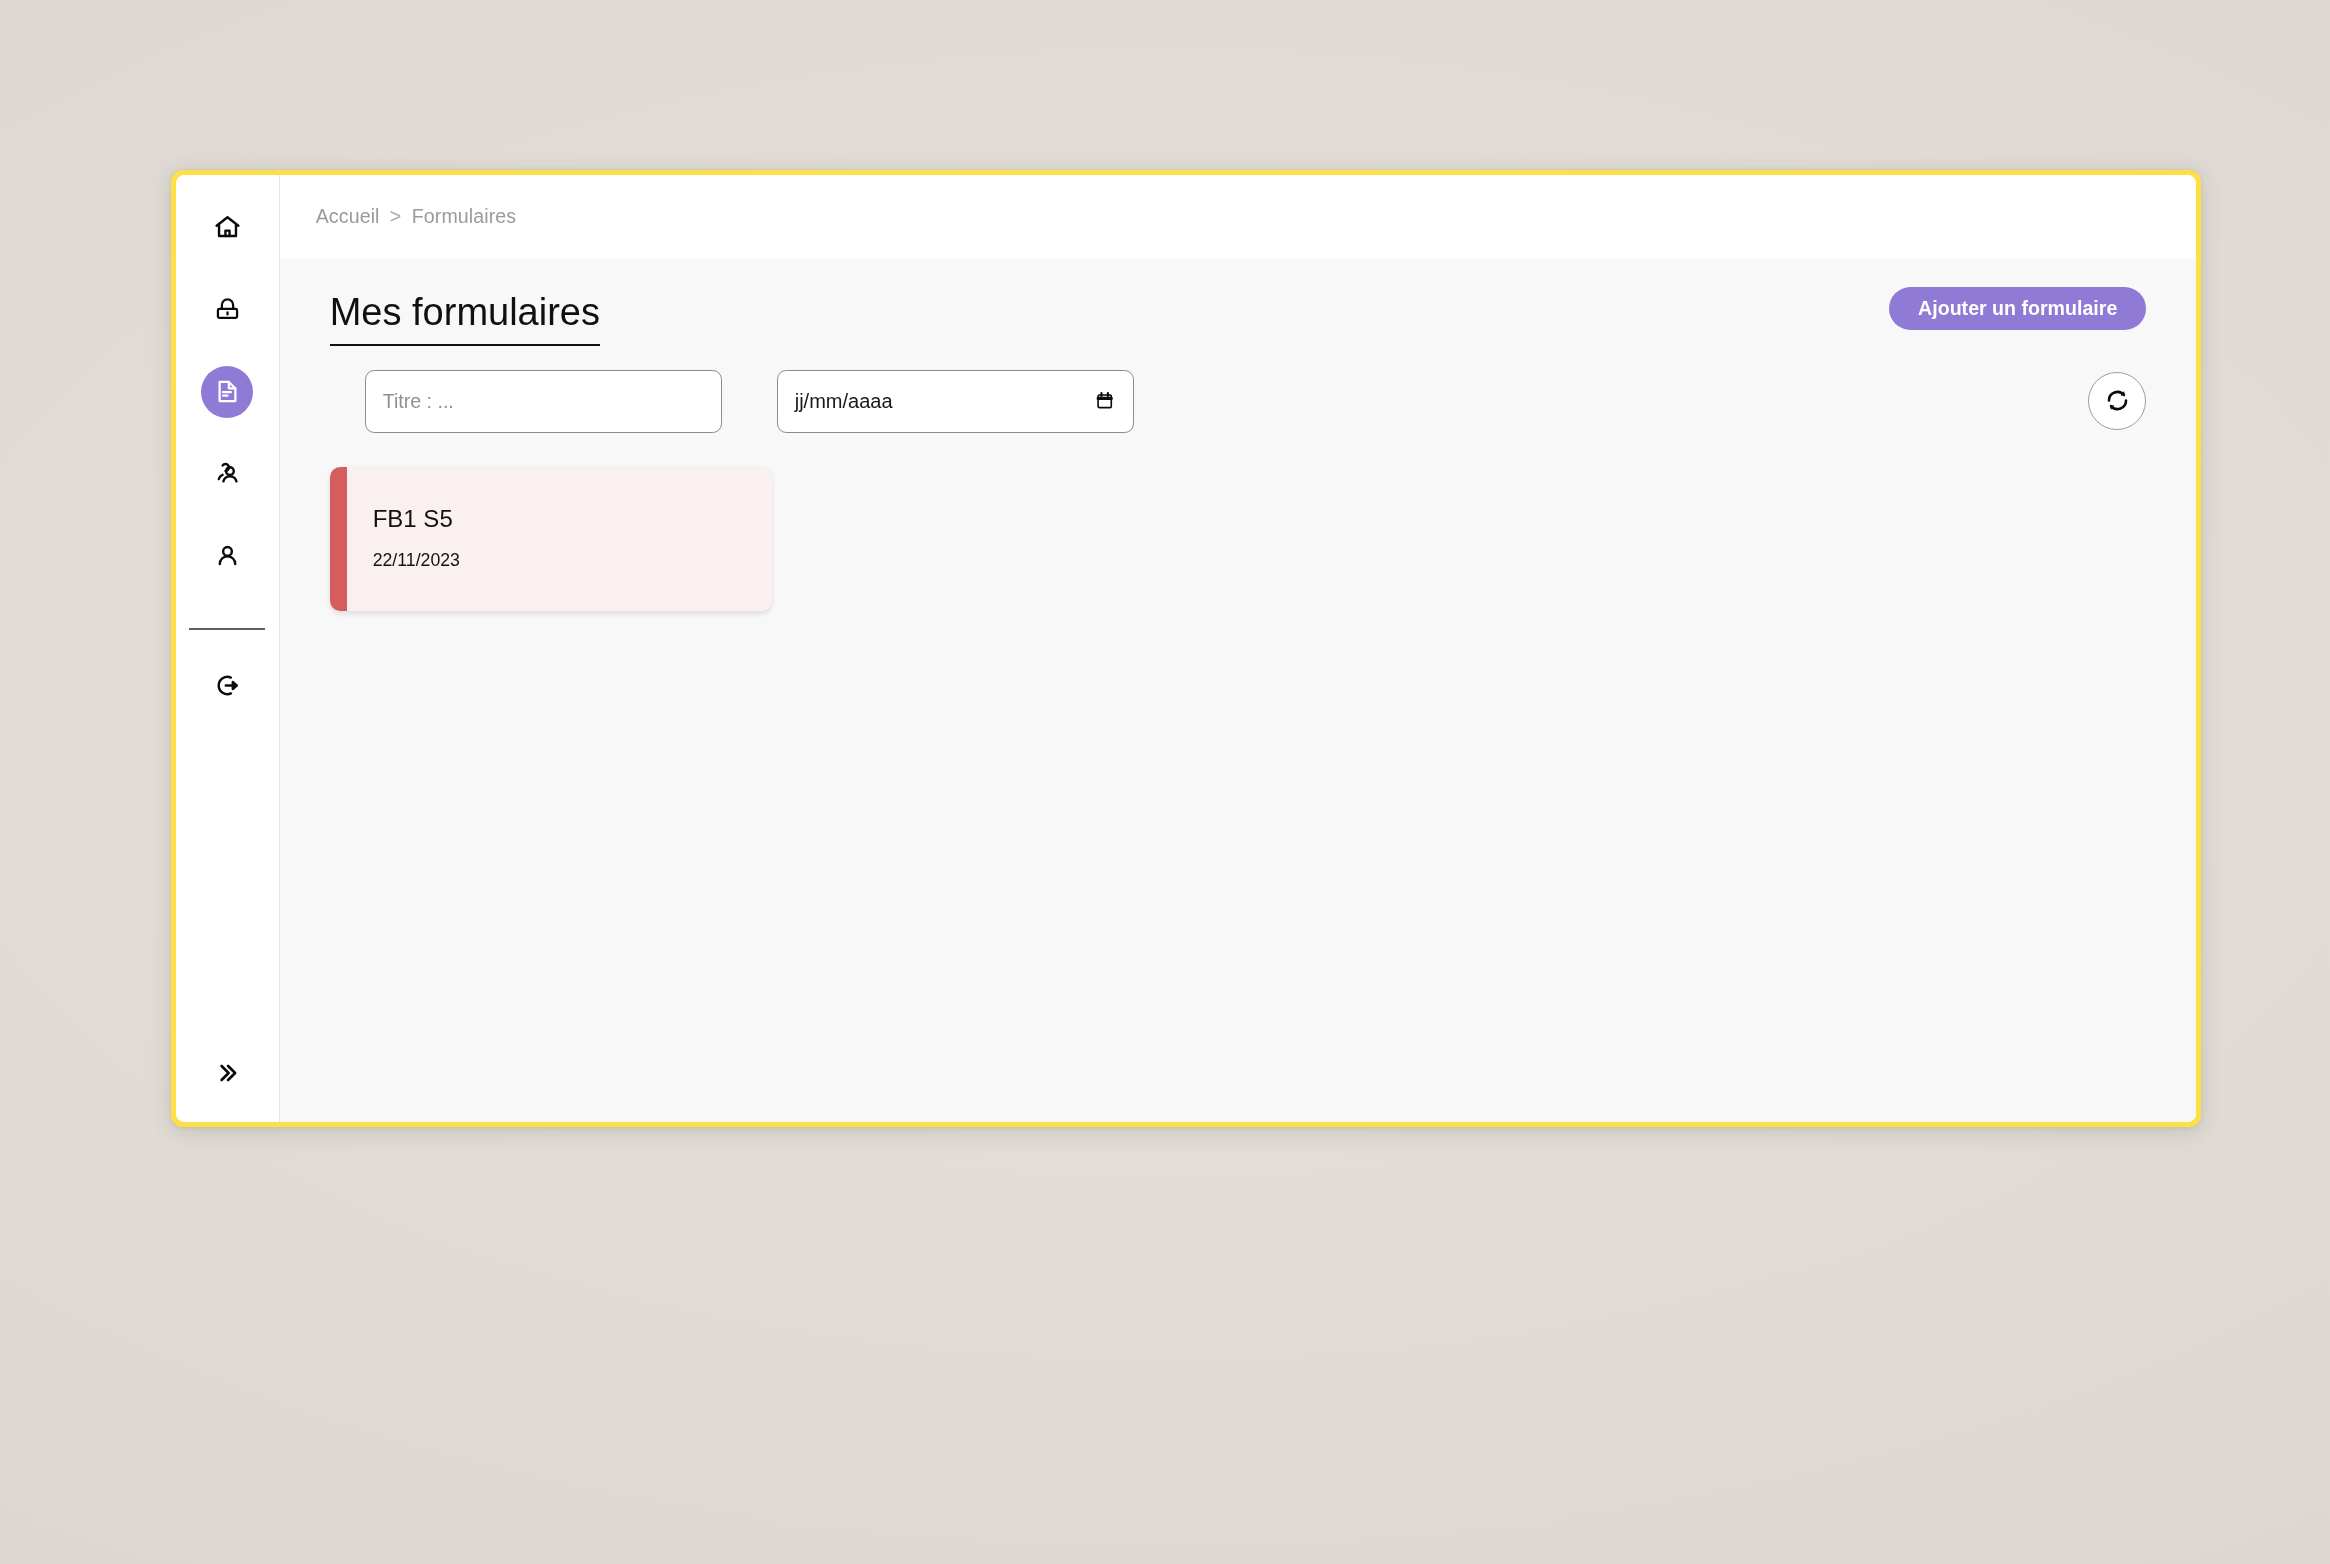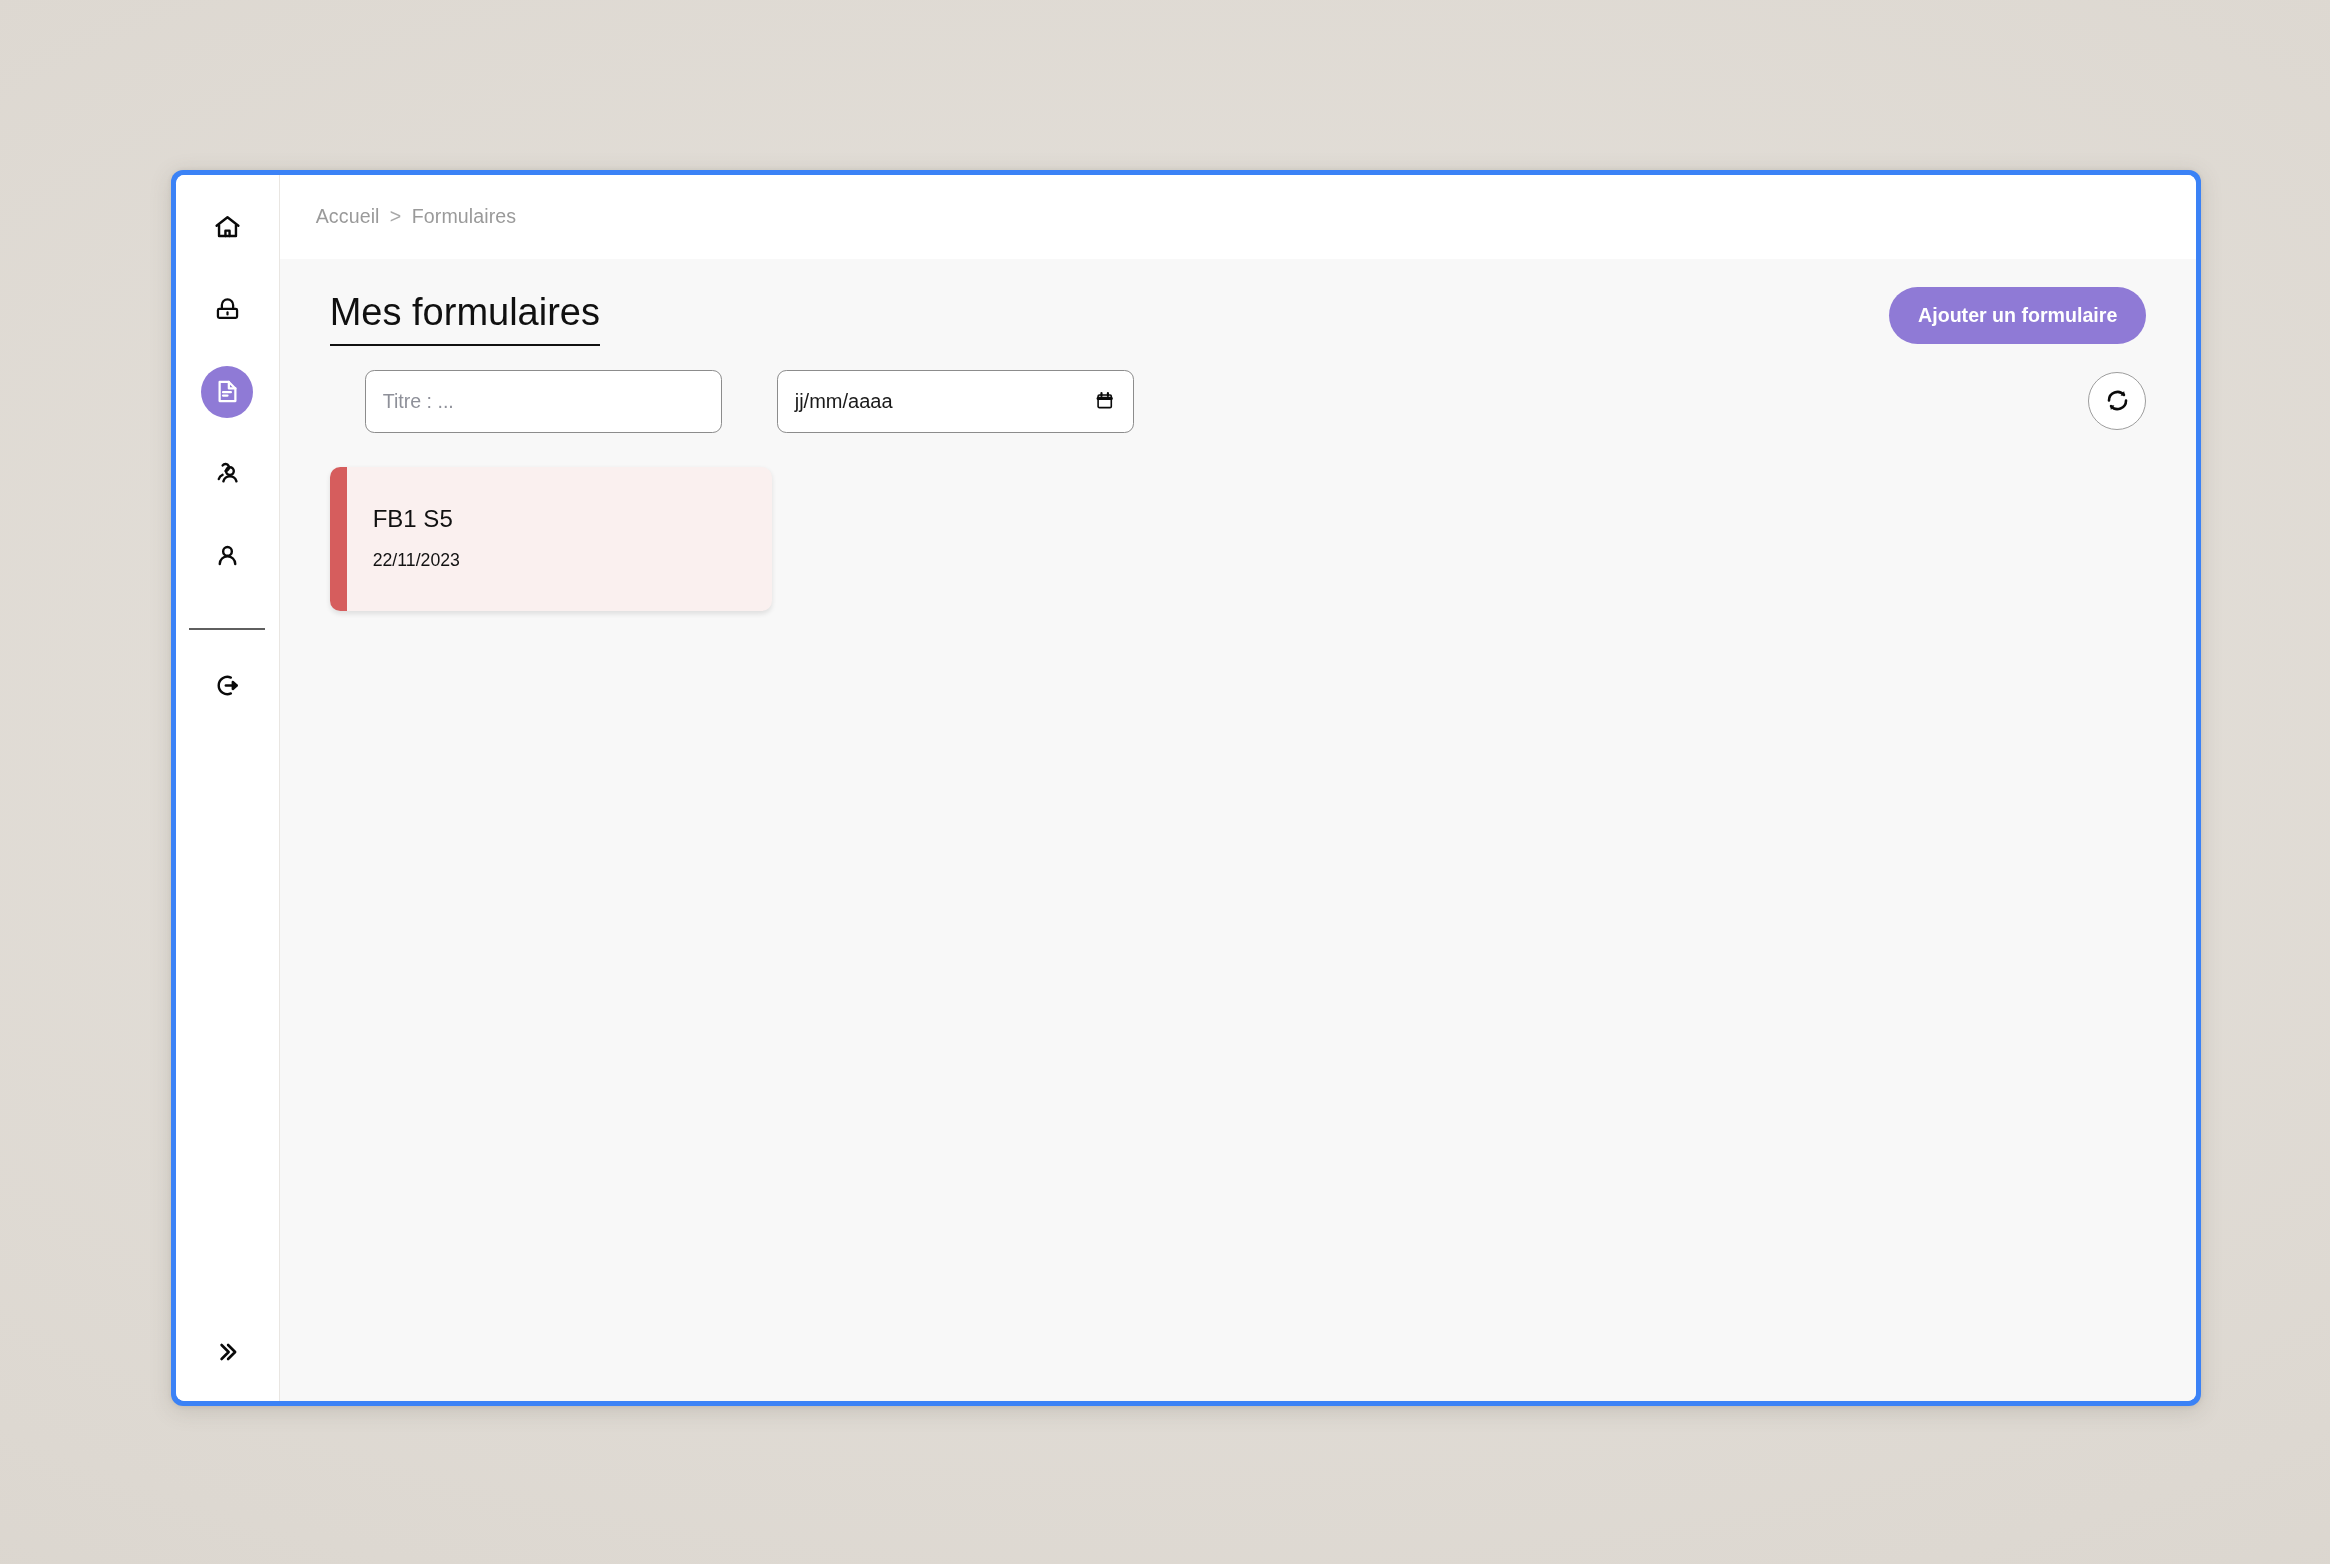--- a/index.html
+++ b/index.html
@@ -24,22 +24,22 @@
     background:
       radial-gradient(ellipse 140% 110% at 50% 45%, #e6e2dc 0%, #ddd8d1 55%, #d4cfc7 100%);
   }
 
   
   .window {
     position: absolute;
     left: 171px;
     top: 170px;
     width: 2030px;
-    height: 1236px;
-    background: #3b82f6;
+    height: 957px;
+    background: #fde047;
     border-radius: 12px;
     padding: 4.7px;
     box-shadow:
       0 4.7px 21.4px rgba(90, 82, 72, 0.18),
       0 0.9px 4.7px rgba(90, 82, 72, 0.10);
   }
 
   .window-inner {
     position: relative;
     width: 100%;
@@ -160,21 +160,21 @@
   }
 
   .add-btn {
     background: #8f7ad6;
     color: #ffffff;
     border: none;
     border-radius: 466px;
     font-family: inherit;
     font-size: 19.6px;
     font-weight: bold;
-    padding: 17px 29px;
+    padding: 10px 29px;
     cursor: pointer;
     white-space: nowrap;
     margin-top: -5.6px;
   }
 
   
   .filters-row {
     display: flex;
     align-items: center;
     margin-top: 24px;

